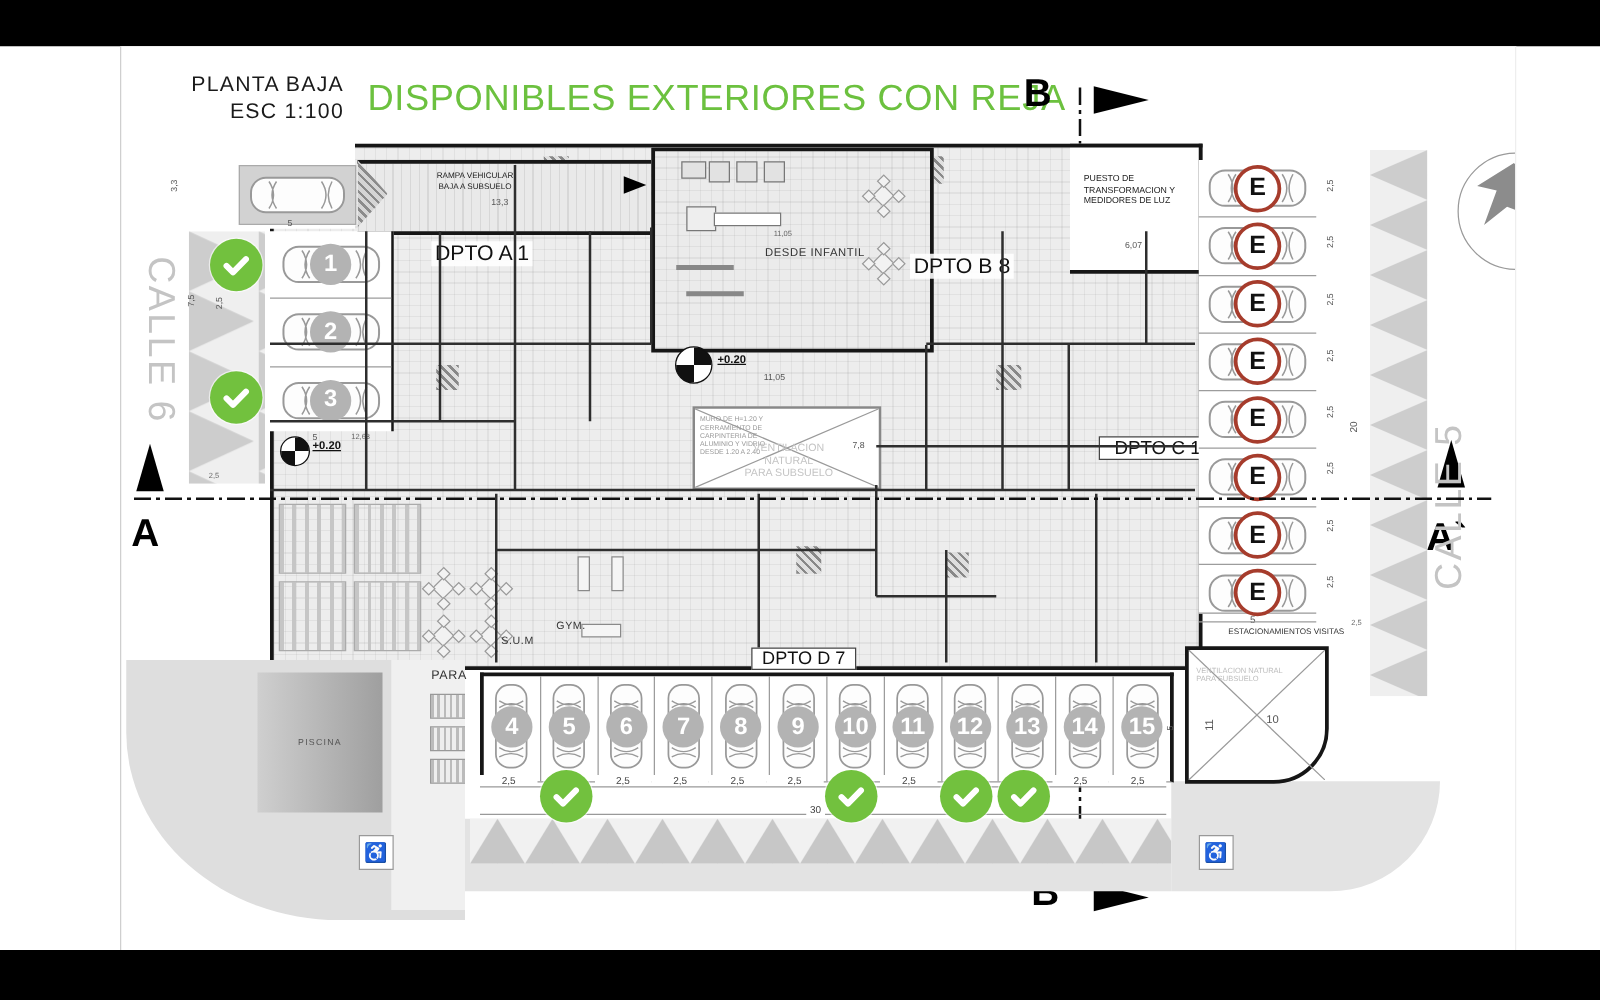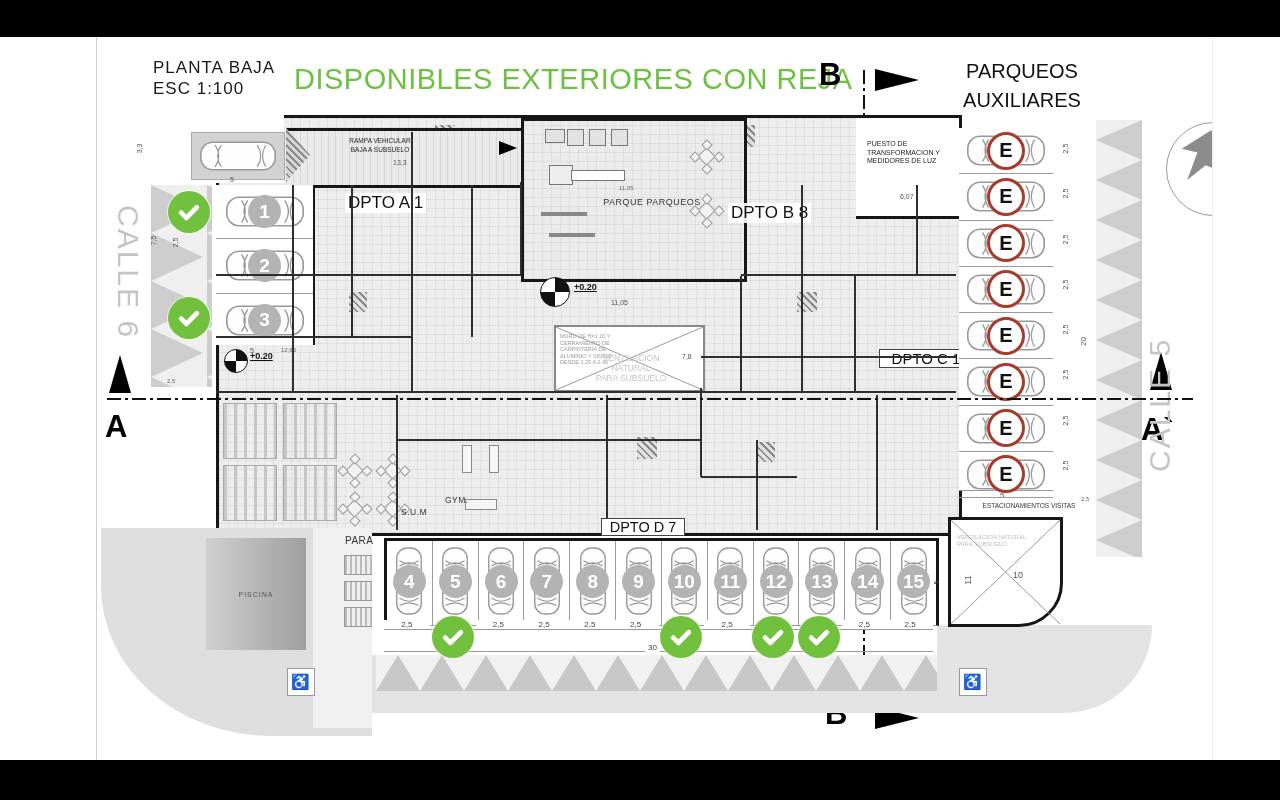--- a/index.html
+++ b/index.html
@@ -5,21 +5,21 @@
   html,body{margin:0;padding:0;background:#000;}
   .screen{position:relative;width:1280px;height:800px;background:#fff;overflow:hidden;
           font-family:"Liberation Sans",sans-serif;}
   .bar{position:absolute;left:0;width:1280px;background:#000;}
   .bar.top{top:0;height:37px;}
   .bar.bottom{top:760px;height:40px;}
   #sheet{position:absolute;left:96px;top:37px;width:1115px;height:723px;background:#fff;
          border-left:1px solid #cfcfcf;border-right:1px solid #eee;overflow:hidden;}
   .abs{position:absolute;}
   
-  .title-block{left:56px;top:20px;color:#1a1a1a;font-size:17px;line-height:21px;letter-spacing:1px;}
+  .title-block{left:56px;top:20px;color:#1a1a1a;font-size:17px;line-height:21px;letter-spacing:1px;text-align:right;}
   .banner{left:197px;top:26px;width:500px;font-size:29px;letter-spacing:.5px;color:#6cc13f;white-space:nowrap;}
   .aux-header{left:845px;top:20px;width:160px;text-align:center;font-size:20px;line-height:29px;color:#111;}
   .street{color:#c4c4c4;letter-spacing:2px;}
   .street.v{writing-mode:vertical-rl;font-size:30px;}
   .street.v.flip{transform:rotate(180deg);}
   .marker{font-weight:bold;color:#000;font-size:31px;}
   .flag{width:0;height:0;border-top:11px solid transparent;border-bottom:11px solid transparent;border-left:44px solid #000;}
   .tri-up{width:0;height:0;border-left:11px solid transparent;border-right:11px solid transparent;border-bottom:38px solid #000;}
   .hline{height:2px;background:repeating-linear-gradient(90deg,#111 0 14px,transparent 14px 18px,#111 18px 21px,transparent 21px 25px);}
   .vline{width:2px;background:repeating-linear-gradient(180deg,#111 0 14px,transparent 14px 18px,#111 18px 21px,transparent 21px 25px);}
@@ -106,24 +106,20 @@
   <div class="bar top abs"></div>
   <div class="bar bottom abs"></div>
 
   <div id="sheet">
 
     <div class="abs title-block">
       <div>PLANTA  BAJA</div>
       <div>ESC 1:100</div>
     </div>
     <div class="abs banner">DISPONIBLES EXTERIORES CON REJA</div>
-    <div class="abs aux-header">
-      <div>PARQUEOS</div>
-      <div>AUXILIARES</div>
-    </div>
 
     <div class="abs marker" style="left:722px;top:20px;">B</div>
     <div class="abs flag" style="left:778px;top:32px;"></div>
     <div class="abs vline" style="left:766px;top:33px;height:642px;"></div>
     <div class="abs marker" style="left:728px;top:659px;">B`</div>
     <div class="abs flag" style="left:778px;top:670px;"></div>
 
     <div class="abs tri-up" style="left:12px;top:318px;"></div>
     <div class="abs hline" style="left:10px;top:361px;width:1086px;z-index:6;"></div>
     <div class="abs marker" style="left:8px;top:372px;">A</div>
@@ -227,21 +223,21 @@
     <div id="parque" class="abs gridbg"></div>
     <div class="abs" style="left:448px;top:92px;width:18px;height:12px;border:1px solid #777;background:#e2e2e2;"></div>
     <div class="abs" style="left:470px;top:92px;width:15px;height:15px;border:1px solid #777;background:#e2e2e2;"></div>
     <div class="abs" style="left:492px;top:92px;width:15px;height:15px;border:1px solid #777;background:#e2e2e2;"></div>
     <div class="abs" style="left:514px;top:92px;width:15px;height:15px;border:1px solid #777;background:#e2e2e2;"></div>
     <div class="abs" style="left:452px;top:128px;width:22px;height:18px;border:1px solid #777;background:#eee;"></div>
     <div class="abs" style="left:474px;top:133px;width:52px;height:9px;border:1px solid #777;background:#fff;"></div>
     <div class="abs" style="left:444px;top:175px;width:46px;height:4px;background:#888;"></div>
     <div class="abs" style="left:452px;top:196px;width:46px;height:4px;background:#888;"></div>
     <span class="abs dim6" style="left:522px;top:148px;">11,05</span>
-    <div class="abs small-lbl" style="left:480px;top:160px;width:150px;text-align:center;font-size:9px;">PARQUE PARQUEOS</div>
+    <div class="abs small-lbl" style="left:480px;top:160px;width:150px;text-align:center;font-size:9px;">DESDE INFANTIL</div>
 
     <div id="transformer" class="abs">
       <div style="padding:22px 0 0 11px;">
         <div class="tx-line">PUESTO DE</div>
         <div class="tx-line">TRANSFORMACION Y</div>
         <div class="tx-line">MEDIDORES DE LUZ</div>
       </div>
     </div>
     <span class="abs dim" style="left:803px;top:156px;">6,07</span>
 

